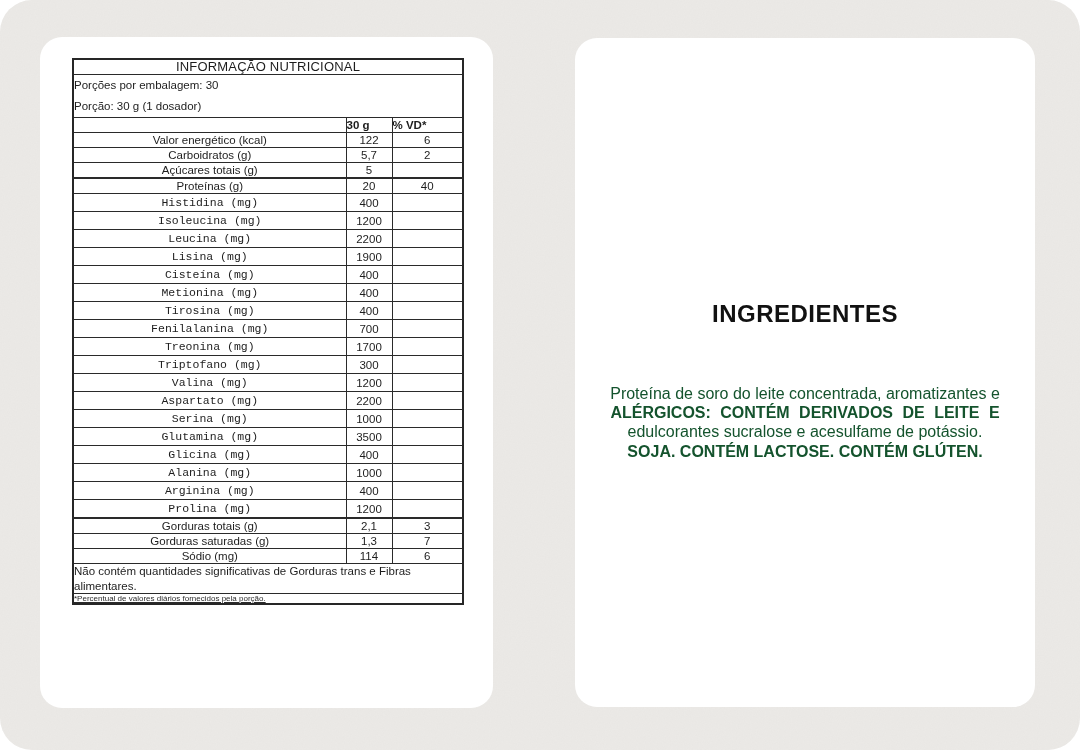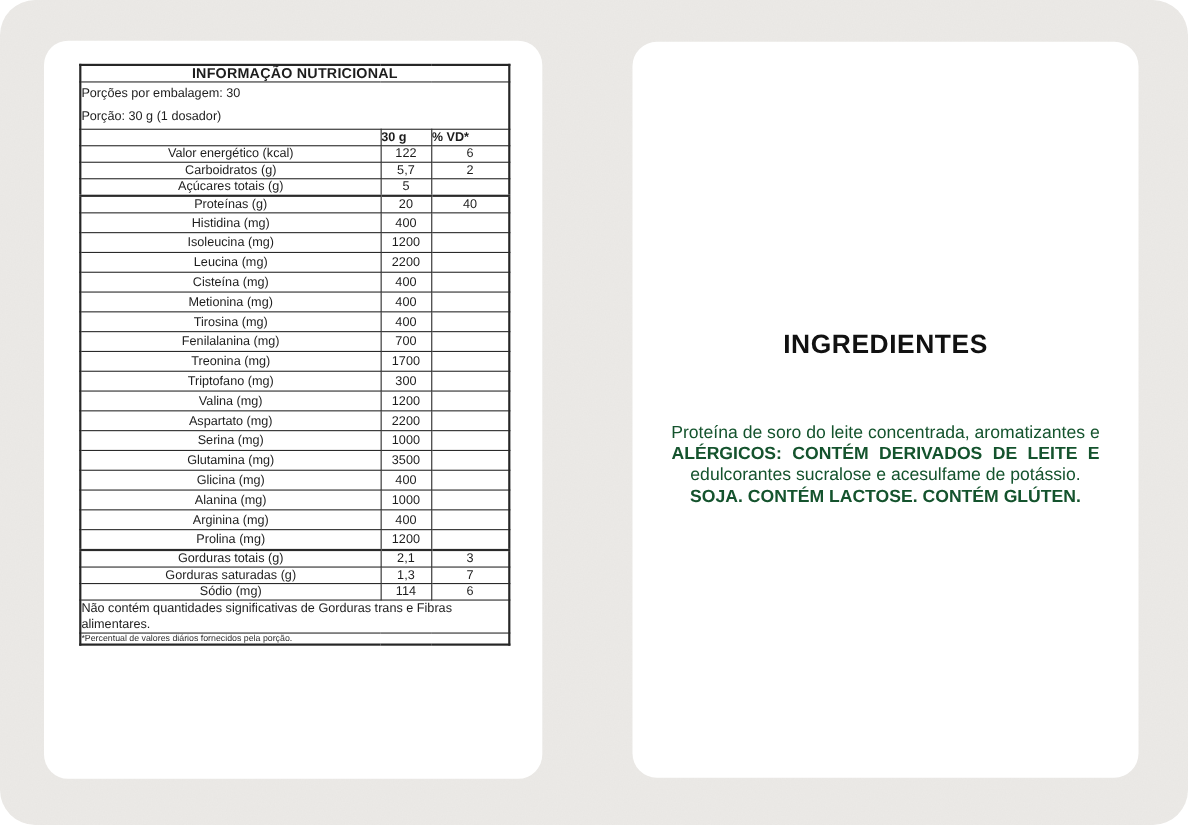--- a/index.html
+++ b/index.html
@@ -18,41 +18,41 @@
   
   table.nutri{
     border-collapse:collapse; table-layout:fixed;
     width:390px; margin:21px 0 0 32px;
     border:2px solid #262626;
     color:#1d1d1d;
     font-size:11.5px; line-height:14px;
   }
   table.nutri td{border:1.5px solid #2a2a2a; padding:0; vertical-align:middle; overflow:hidden;}
   td.title-cell{
-    text-align:center; font-weight:bold; font-size:13px; letter-spacing:.2px;
+    text-align:center; font-weight:normal; font-size:13px; letter-spacing:.2px;
     padding:4px 2px 3px 2px;
   }
   td.serv-cell{padding:4px 6px 5px 6px; border-bottom:3px solid #222;}
   .serv-line{line-height:19px; padding:1px 0;}
   td.colhead{
     font-weight:bold; font-size:11.5px; padding:3px 2px;
   }
   td.lbl{padding:3px 4px 3px 5px; text-align:center;}
   td.val{text-align:center; padding:3px 2px;}
   tr.amino td.lbl{padding-top:1.5px; padding-bottom:1.5px;}
   tr.amino td.val{padding-top:1.5px; padding-bottom:1.5px;}
   tr.thick-top td{border-top-width:2.5px;}
   td.ind1{padding-left:12px;}
   td.ind2{padding-left:20px;}
-  td.ind-a{padding-left:9px;}
+  td.ind-a{padding-left:9px;font-family:Liberation Mono, monospace;}
   td.note-cell{
     border-top-width:2px; padding:4px 6px 5px 6px; line-height:14.5px;
   }
   td.footnote-cell{
-    border-top-width:1px; font-size:8px; line-height:9px; padding:3px 6px 4px 6px; color:#2a2a2a;
+    border-top-width:1px; font-size:8px; line-height:9px; padding:3px 6px 4px 6px; color:#2a2a2a;text-decoration:underline;
   }
 
   
   .ing-title{
     margin:0; position:absolute; left:0; top:262px; width:100%;
     text-align:center; font-size:24px; font-weight:bold; letter-spacing:.5px; color:#111;
   }
   .ing-text{
     position:absolute; left:10px; top:330px; width:440px;
     text-align:center; font-size:16px; line-height:19.2px; color:#14532d;
@@ -123,20 +123,25 @@
             <td class="val"></td>
           </tr>
           <tr class="amino">
             <td class="lbl ind-a">Isoleucina (mg)</td>
             <td class="val">1200</td>
             <td class="val"></td>
           </tr>
           <tr class="amino">
             <td class="lbl ind-a">Leucina (mg)</td>
             <td class="val">2200</td>
+            <td class="val"></td>
+          </tr>
+          <tr class="amino">
+            <td class="lbl ind-a">Lisina (mg)</td>
+            <td class="val">1900</td>
             <td class="val"></td>
           </tr>
           <tr class="amino">
             <td class="lbl ind-a">Cisteína (mg)</td>
             <td class="val">400</td>
             <td class="val"></td>
           </tr>
           <tr class="amino">
             <td class="lbl ind-a">Metionina (mg)</td>
             <td class="val">400</td>

